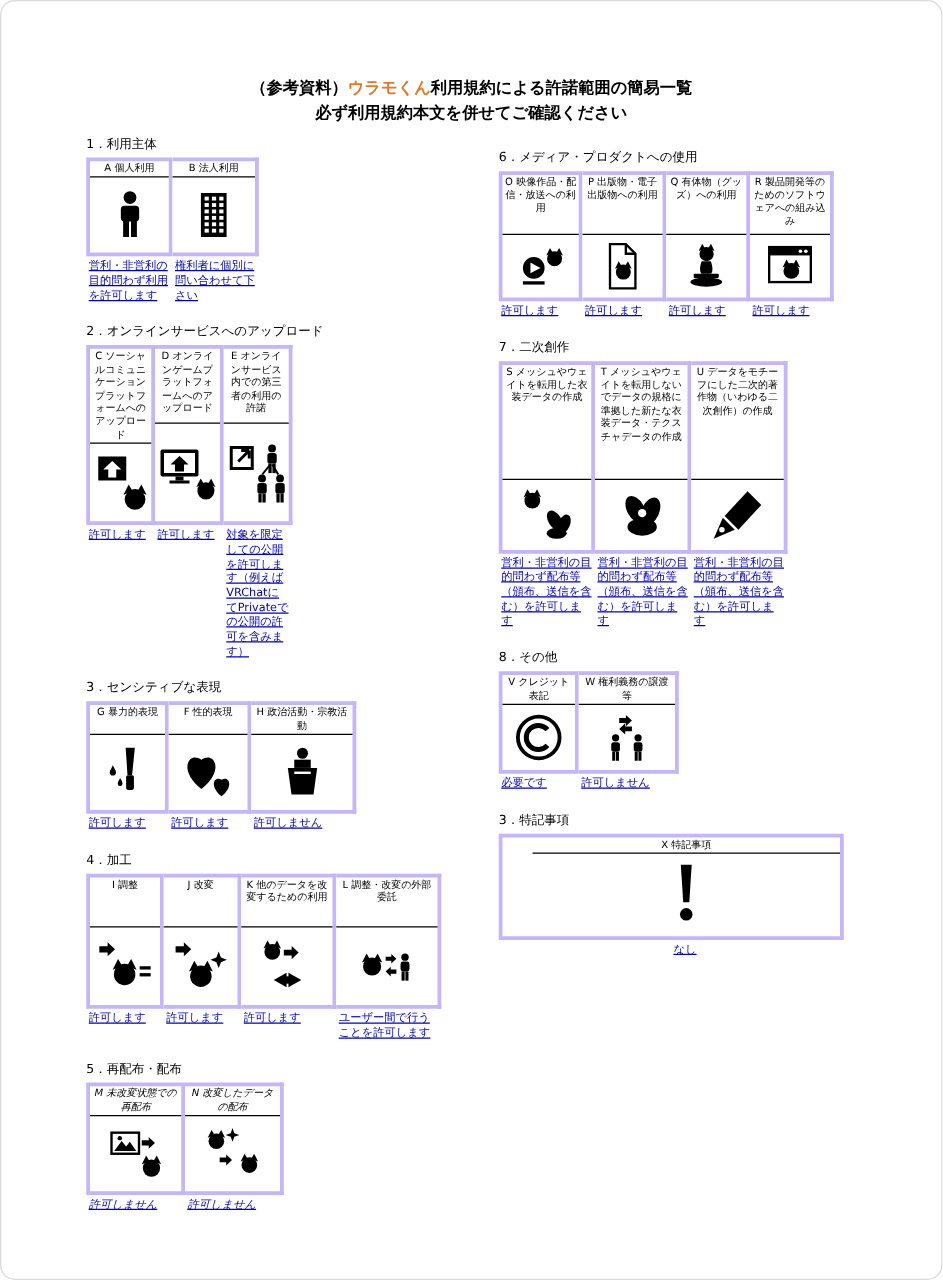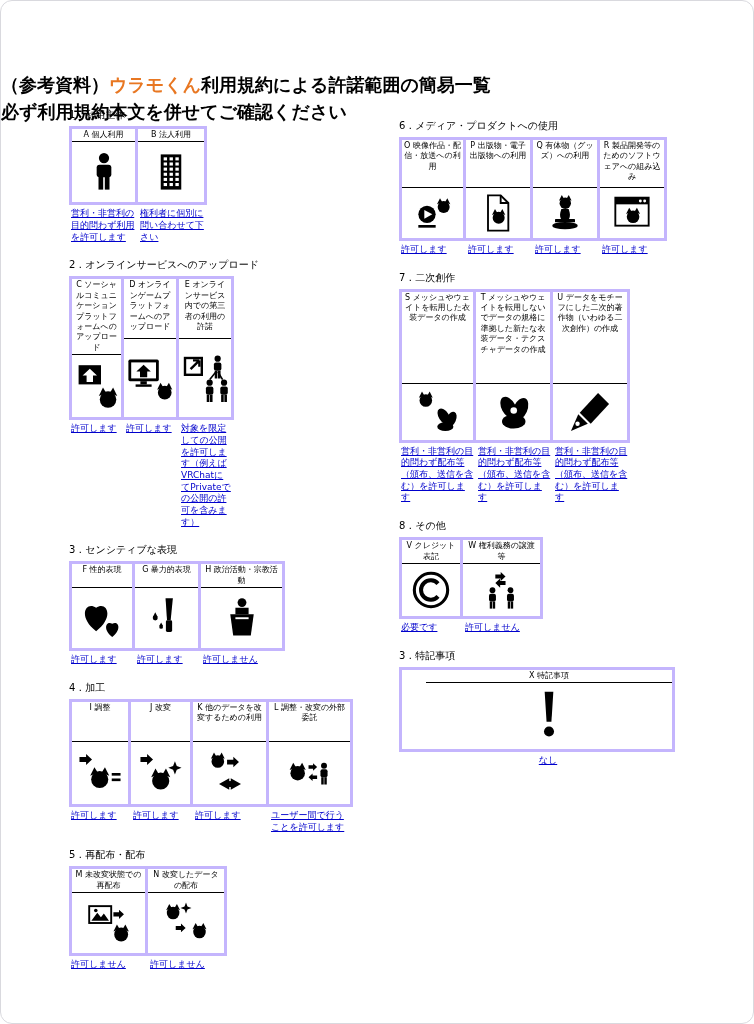--- a/index.html
+++ b/index.html
@@ -1,36 +1,36 @@
 <!DOCTYPE html>
 <html><head>
 <meta charset="utf-8">
 <style>
   html,body{margin:0;padding:0;background:#fff;}
   body{font-family:"DejaVu Sans","Liberation Sans",sans-serif;color:#000;}
   .page{position:relative;width:754px;height:1024px;background:#fff;border:1px solid #d9d9de;border-radius:12px;overflow:hidden;box-sizing:border-box;}
-  .titleblock{position:absolute;top:70px;left:0;width:100%;text-align:left;font-size:18px;font-weight:600;line-height:1.5;}
+  .titleblock{position:absolute;top:60px;left:0;width:100%;text-align:center;font-size:13px;font-weight:600;line-height:1.5;}
   .brand{color:#e87722;}
   .colL{position:absolute;left:68px;top:107px;width:322px;}
   .colR{position:absolute;left:398px;top:118px;width:345px;}
   .sec{margin-bottom:15px;}
   .sh{font-size:10px;margin:0 0 4px 0;}
   .cells{display:flex;align-items:stretch;}
   .cell{box-sizing:border-box;border:3px solid #c4b5fd;background:#fff;display:flex;flex-direction:column;}
   .cell + .cell{border-left:none;}
   .ch{border-bottom:1px solid #000;font-size:8px;line-height:1.3;text-align:center;padding:1px 2px;box-sizing:border-box;}
   .ci{flex:1;display:flex;align-items:center;justify-content:center;}
   .ci svg{width:44px;height:44px;display:block;}
   .perms{display:flex;}
   .perm{box-sizing:border-box;color:#0000cc;text-decoration:underline;font-size:9px;line-height:1.3;padding:3px 2px 0 2px;}
   .sec1 .cell,.sec1 .perm{width:69px;}  .sec1 .ch{min-height:13px;}  .sec1 .ci{min-height:60px;}
   .sec2 .cell,.sec2 .perm{width:55px;}  .sec2 .ch{min-height:60px;}  .sec2 .ci{min-height:62px;} .sec2 .ci svg{width:48px;height:48px;}
   .sec3 .cell,.sec3 .perm{width:66px;}  .sec3 .ch{min-height:24px;}  .sec3 .ci{min-height:60px;}
   .sec4 .cell,.sec4 .perm{width:62px;}  .sec4 .ch{min-height:40px;}  .sec4 .ci{min-height:62px;}
-  .sec5 .cell,.sec5 .perm{width:79px;}  .sec5 .ch{min-height:24px;}  .sec5 .ci{min-height:60px;}
+  .sec5 .cell,.sec5 .perm{width:79px;font-style:italic;}  .sec5 .ch{min-height:24px;}  .sec5 .ci{min-height:60px;}
   .sec6 .cell,.sec6 .perm{width:67px;}  .sec6 .ch{min-height:48px;}  .sec6 .ci{min-height:50px;} .sec6 .ci svg{width:40px;height:40px;}
   .sec7 .cell,.sec7 .perm{width:77px;}  .sec7 .ch{min-height:92px;}  .sec7 .ci{min-height:56px;}
   .sec8 .cell,.sec8 .perm{width:64px;}  .sec8 .ch{min-height:24px;}  .sec8 .ci{min-height:52px;} .sec8 .ci svg{width:40px;height:40px;}
   .sec9 .cell,.sec9 .perm{width:276px;padding-left:24px;} .sec9 .ch{min-height:13px;}  .sec9 .ci{min-height:66px;} .sec9 .ci svg{width:58px;height:58px;} .sec9 .perm{text-align:center;}
 </style>
 </head>
 <body>
 
 <div class="page">
 
@@ -155,41 +155,41 @@
         <div class="perm">許可します</div>
         <div class="perm">許可します</div>
         <div class="perm">対象を限定しての公開を許可します（例えばVRChatにてPrivateでの公開の許可を含みます）</div>
       </div>
     </div>
 
     <div class="sec sec3">
       <div class="sh">3．センシティブな表現</div>
       <div class="cells">
         <div class="cell">
-          <div class="ch">F 性的表現</div>
-          <div class="ci">
-              <svg viewBox="0 0 60 60" fill="#000" xmlns="http://www.w3.org/2000/svg">
-                <path d="M22 48 C-4 28 8 6 22 16 C36 6 48 28 22 48 Z"></path>
-                <path d="M44 56 C30 45 36 33 44 38 C52 33 58 45 44 56 Z"></path>
-              </svg>
-            </div>
-        </div>
-        <div class="cell">
           <div class="ch">G 暴力的表現</div>
           <div class="ci">
               <svg viewBox="0 0 60 60" fill="#000" xmlns="http://www.w3.org/2000/svg">
                 <polygon points="28,3 38,3 35,33 30,33"></polygon>
                 <rect x="28.5" y="33" width="8.5" height="16" rx="2"></rect>
                 <polygon points="14,22 17.2,28.5 10.8,28.5"></polygon>
                 <circle cx="14" cy="30" r="3.4"></circle>
                 <polygon points="22,36 24.6,41 19.4,41"></polygon>
                 <circle cx="22" cy="42.2" r="2.6"></circle>
               </svg>
             </div>
         </div>
+        <div class="cell">
+          <div class="ch">F 性的表現</div>
+          <div class="ci">
+              <svg viewBox="0 0 60 60" fill="#000" xmlns="http://www.w3.org/2000/svg">
+                <path d="M22 48 C-4 28 8 6 22 16 C36 6 48 28 22 48 Z"></path>
+                <path d="M44 56 C30 45 36 33 44 38 C52 33 58 45 44 56 Z"></path>
+              </svg>
+            </div>
+        </div>
         <div class="cell" style="width:84px">
           <div class="ch">H 政治活動・宗教活動</div>
           <div class="ci">
               <svg viewBox="0 0 60 60" fill="#000" xmlns="http://www.w3.org/2000/svg">
                 <circle cx="30" cy="9" r="6"></circle>
                 <path d="M21 16 h18 v9 H21 z"></path>
                 <polygon points="14,25 46,25 42,54 18,54"></polygon>
                 <rect fill="#fff" x="21" y="29" width="18" height="2.6"></rect>
               </svg>
             </div>

